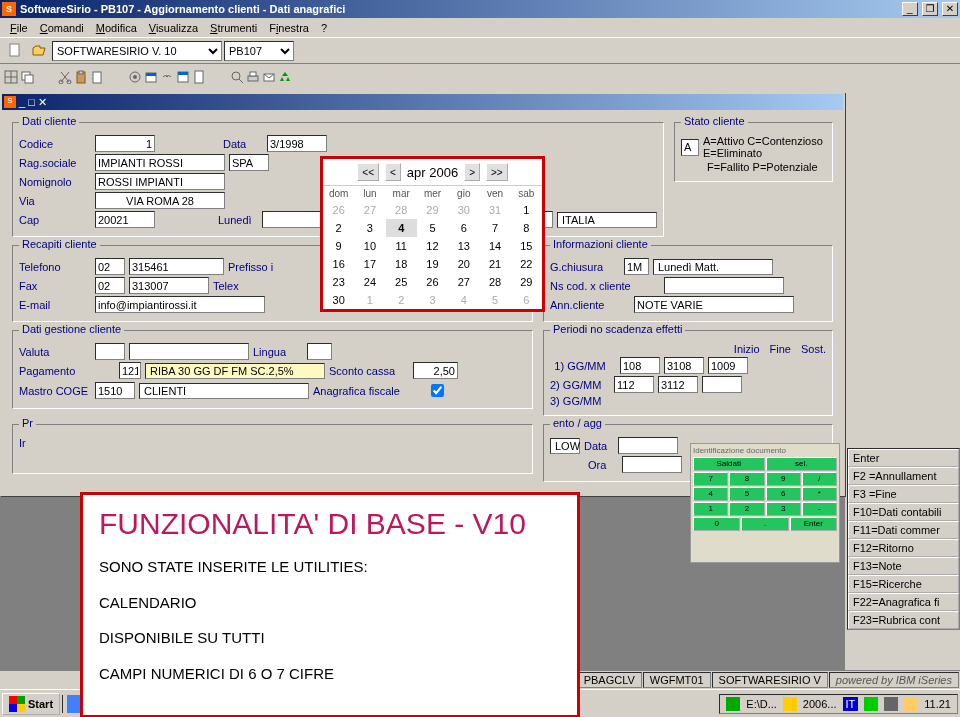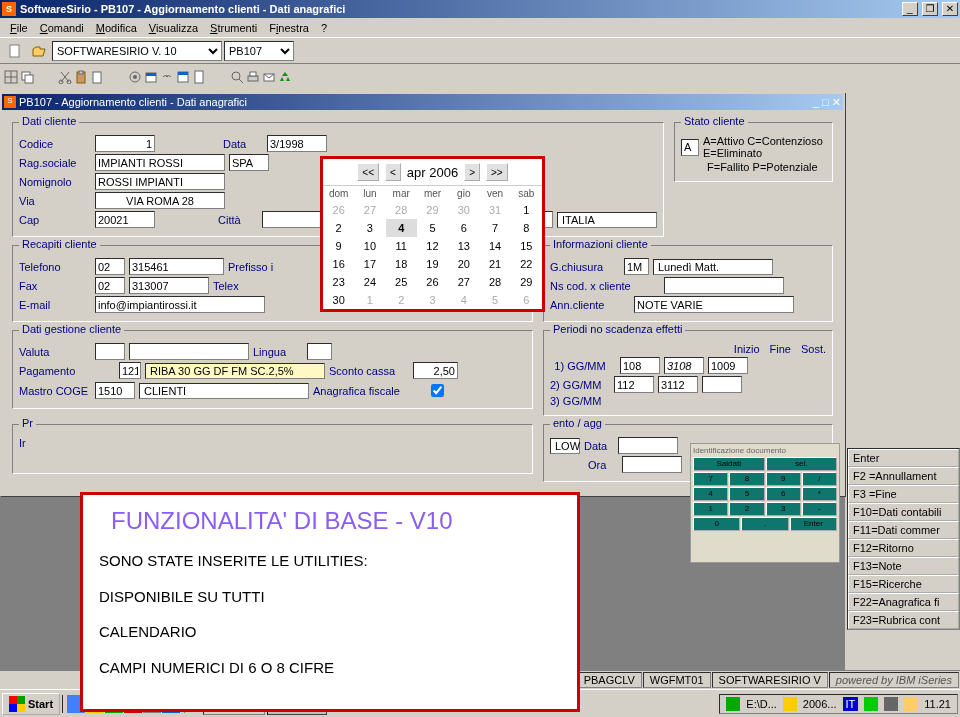--- a/index.html
+++ b/index.html
@@ -10,21 +10,21 @@
 .titlebar .icon { width: 14px; height: 14px; background: #ff6600; margin-right: 4px; display: flex; align-items: center; justify-content: center; font-size: 9px; color: #fff; font-weight: bold; }
 .titlebar .title { flex: 1; font-weight: bold; font-size: 11px; }
 .titlebar .ctrls span { display: inline-block; width: 16px; height: 14px; background: #d4d0c8; border: 1px solid #fff; border-right-color: #404040; border-bottom-color: #404040; margin-left: 1px; text-align: center; line-height: 12px; font-size: 10px; color: #000; font-family: Marlett, sans-serif; }
 
 
 .menubar { background: #d4d0c8; height: 19px; display: flex; align-items: center; padding: 0 4px; }
 .menubar span { padding: 2px 6px; }
 .menubar span u { text-decoration: underline; }
 
 
-.toolbar { background: #d4d0c8; height: 26px; display: flex; align-items: center; padding: 2px 4px; border-top: 1px solid #fff; gap: 2px; }
+.toolbar { background: #d4d0c8; height: 26px; display: flex; align-items: flex-end; padding: 2px 4px; border-top: 1px solid #fff; gap: 2px; }
 .toolbar .btn { width: 22px; height: 22px; border: 1px solid #d4d0c8; display: flex; align-items: center; justify-content: center; }
 .toolbar select { height: 20px; font-size: 11px; background: #fff; border: 1px inset #808080; }
 .toolbar2 { background: #d4d0c8; height: 26px; display: flex; align-items: center; padding: 2px 4px; gap: 2px; border-top: 1px solid #808080; }
 
 
 .mdi-area { position: absolute; top: 92px; left: 0; right: 115px; bottom: 30px; background: #808080; }
 .child-win { position: absolute; top: 0; left: 0; right: 0; background: #d4d0c8; border: 2px solid #d4d0c8; box-shadow: 1px 1px 0 #404040; }
 .child-title { background: linear-gradient(to right, #0a246a, #a6caf0); height: 16px; display: flex; align-items: center; color: #fff; padding: 0 2px; }
 .child-title .icon { width: 12px; height: 12px; background: #ff6600; margin-right: 3px; font-size: 8px; text-align: center; }
 .child-title .t { flex: 1; font-size: 11px; }
@@ -51,31 +51,31 @@
 .cal-hdr button { background: #e0e0e0; border: 1px outset #fff; height: 18px; padding: 0 4px; font-size: 10px; cursor: pointer; }
 .cal-hdr .month { font-size: 13px; font-weight: normal; }
 .cal-grid { display: grid; grid-template-columns: repeat(7, 1fr); text-align: center; }
 .cal-grid .dh { font-size: 10px; color: #555; padding: 2px 0; }
 .cal-grid .d { font-size: 11px; padding: 3px 0; cursor: pointer; }
 .cal-grid .d.out { color: #aaa; }
 .cal-grid .d.sel { background: #ddd; font-weight: bold; }
 
 
 .overlay { position: absolute; top: 492px; left: 80px; width: 500px; background: #fff; border: 3px solid #cc0000; padding: 12px 16px 16px 16px; z-index: 50; }
-.overlay h1 { font-size: 24px; color: #8b5cf6; margin: 0 0 12px 12px; font-family: Arial, sans-serif; font-weight: normal; }
+.overlay h1 { font-size: 30px; color: #be185d; margin: 0 0 12px 0; font-family: Arial, sans-serif; font-weight: normal; }
 .overlay p { font-size: 15px; color: #000; margin: 16px 0; font-family: Arial, sans-serif; line-height: 1.3; }
 
 
 .sidebar { position: absolute; top: 448px; right: 0; width: 113px; background: #d4d0c8; border: 1px inset #808080; }
 .sidebar .fk { height: 18px; border: 1px outset #fff; padding: 2px 4px; font-size: 11px; background: #d4d0c8; cursor: pointer; white-space: nowrap; overflow: hidden; }
 
 
 .keypad { position: absolute; top: 443px; right: 120px; width: 150px; height: 120px; background: #e0dccc; border: 1px solid #999; z-index: 20; font-size: 8px; padding: 2px; }
 .keypad .kprow { display:flex; gap:1px; margin:1px 0;}
-.keypad .kpb { flex:1; height:14px; background:#0f766e; border:1px outset #fff; text-align:center; font-size:8px; line-height:12px;}
+.keypad .kpb { flex:1; height:14px; background:#22c55e; border:1px outset #fff; text-align:center; font-size:8px; line-height:12px;}
 
 
 .statusrow { display: flex; gap: 1px; background:#d4d0c8; padding:1px; border-top:1px solid #808080;}
 .statusrow .cell { border:1px inset #808080; padding:1px 6px; font-size:11px; color:#000;}
 
 
 .taskbar { position: absolute; bottom: 0; left: 0; right: 0; height: 28px; background: #d4d0c8; border-top: 1px solid #fff; display: flex; align-items: center; padding: 2px; gap: 2px; }
 .taskbar .start { height: 22px; border: 1px outset #fff; padding: 0 6px; display: flex; align-items: center; gap: 3px; font-weight: bold; font-size: 11px; }
 .taskbar .start .winlogo { width:16px; height:16px; display:grid; grid-template-columns:1fr 1fr; grid-template-rows:1fr 1fr;}
 .taskbar .start .winlogo span:nth-child(1){background:#ff0000;}
@@ -216,21 +216,20 @@
       <svg width="14" height="14">
         <path d="M7 2 L10 6 L4 6 Z M4 7 L2 11 L6 11 Z M10 7 L12 11 L8 11 Z" fill="#009900"></path>
       </svg>
     </div>
 </div>
 
 <div class="mdi-area">
 <div class="child-win">
   <div class="child-title">
     <span class="icon">S</span>
-    <span class="t">PB107 - Aggiornamento clienti - Dati anagrafici</span>
     <div class="ctrls">
       <span>_</span>
       <span>□</span>
       <span>✕</span>
     </div>
   </div>
   <div class="child-body">
 
     <div class="cols">
       <div class="colL">
@@ -253,21 +252,21 @@
             <input class="fld" style="width: 130px;" value="ROSSI IMPIANTI">
           </div>
           <div class="row">
             <span class="lbl">Via</span>
             <input class="fld" style="width: 130px; text-align: center;" value="VIA ROMA 28">
           </div>
           <div class="row">
             <span class="lbl">Cap</span>
             <input class="fld" style="width: 60px;" value="20021">
             <span style="width:55px;"></span>
-            <span class="lbl" style="width:40px;">Città</span>
+            <span class="lbl" style="width:40px;">Lunedì</span>
             <input class="fld" style="width: 140px;">
             <span class="lbl" style="width:40px;">Prov.</span>
             <input class="fld" style="width: 25px;" value="MI">
             <span class="lbl" style="width:50px;">Nazione</span>
             <input class="fld" style="width: 20px;" value="I">
             <span class="txt" style="background:#fff;border:1px inset #808080;padding:1px 4px;width:100px;">ITALIA</span>
           </div>
         </div>
       </div>
       <div class="colR">
@@ -358,21 +357,21 @@
         <div class="gbox">
           <span class="legend">Periodi no scadenza effetti</span>
           <div class="row" style="justify-content:flex-end;gap:10px;">
             <span>Inizio</span>
             <span>Fine</span>
             <span>Sost.</span>
           </div>
           <div class="row">
             <span class="lbl" style="width:60px;text-align:center;">1) GG/MM</span>
             <input class="fld" style="width: 40px; margin-left: 6px;" value="108">
-            <input class="fld" style="width: 40px; font-style: italic;" value="3108">
+            <input class="fld" style="width: 40px;" value="3108">
             <input class="fld" style="width: 40px;" value="1009">
           </div>
           <div class="row">
             <span class="lbl" style="width:60px;">2) GG/MM</span>
             <input class="fld" style="width: 40px;" value="112">
             <input class="fld" style="width: 40px;" value="3112">
             <input class="fld" style="width: 40px;">
           </div>
           <div class="row">
             <span class="lbl" style="width:60px;">3) GG/MM</span>
@@ -499,23 +498,23 @@
   <div class="kprow">
       <div class="kpb">0</div>
       <div class="kpb">.</div>
       <div class="kpb">Enter</div>
     </div>
 </div>
 
 <div class="overlay">
   <h1>FUNZIONALITA' DI BASE - V10</h1>
   <p>SONO STATE INSERITE LE UTILITIES:</p>
+  <p>CALENDARIO</p>
   <p>DISPONIBILE SU TUTTI</p>
-  <p>CALENDARIO</p>
-  <p>CAMPI NUMERICI DI 6 O 8 CIFRE</p>
+  <p>CAMPI NUMERICI DI 6 O 7 CIFRE</p>
 </div>
 
 <div class="sidebar" id="fk-sidebar">
     <div class="fk">Enter</div>
     <div class="fk">F2 =Annullament</div>
     <div class="fk">F3 =Fine</div>
     <div class="fk">F10=Dati contabili</div>
     <div class="fk">F11=Dati commer</div>
     <div class="fk">F12=Ritorno</div>
     <div class="fk">F13=Note</div>

